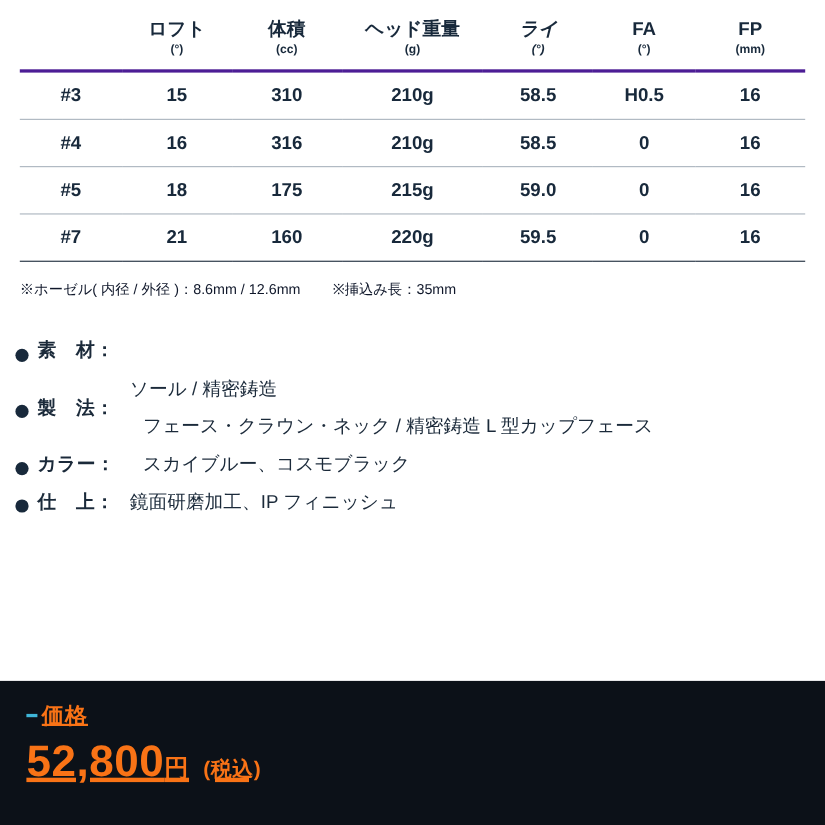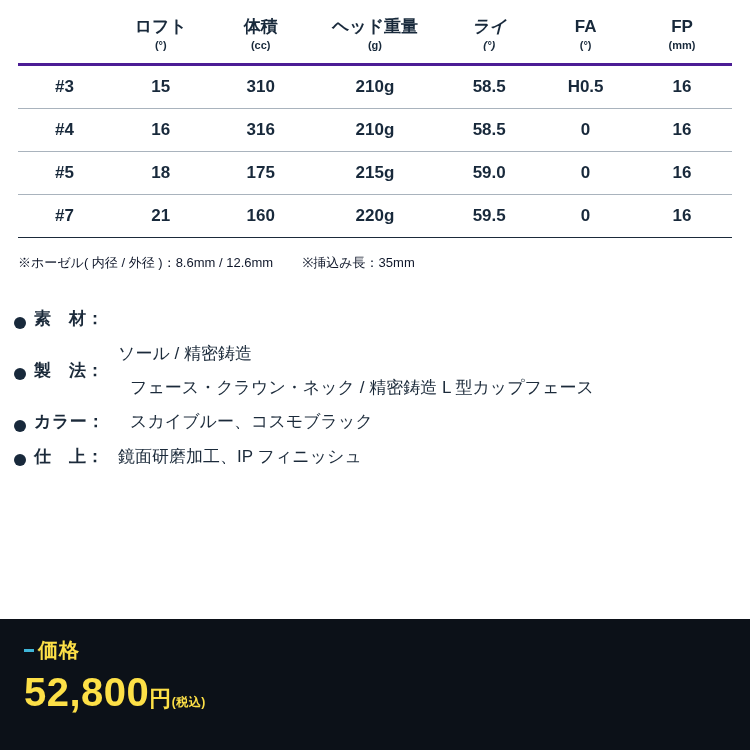--- a/index.html
+++ b/index.html
@@ -120,23 +120,24 @@
   }
 
   
   .price-band {
     position: absolute;
     left: 0;
     bottom: 0;
     width: 750px;
     height: 131px;
     background: #0c1118;
-    color: #fde047;
+    color: #f97316;
     box-sizing: border-box;
     padding: 18px 0 0 24px;
+    text-decoration: underline;
   }
   .price-title {
     display: flex;
     align-items: center;
     font-size: 20px;
     font-weight: bold;
     letter-spacing: 1px;
   }
   .price-dash {
     display: inline-block;
@@ -149,22 +150,23 @@
     margin-top: 6px;
     font-size: 40px;
     font-weight: bold;
     letter-spacing: 0.5px;
     line-height: 1.1;
   }
   .price-amount .yen {
     font-size: 22px;
   }
   .price-amount .tax {
-    font-size: 12px;
-    font-weight: bold;
+    font-size: 19px;
+    font-weight: bold;
+    margin-left: 13px;
   }
 </style>
 </head>
 <body>
 
 <div class="page">
 
   <table class="spec-table">
     <thead>
       <tr>

